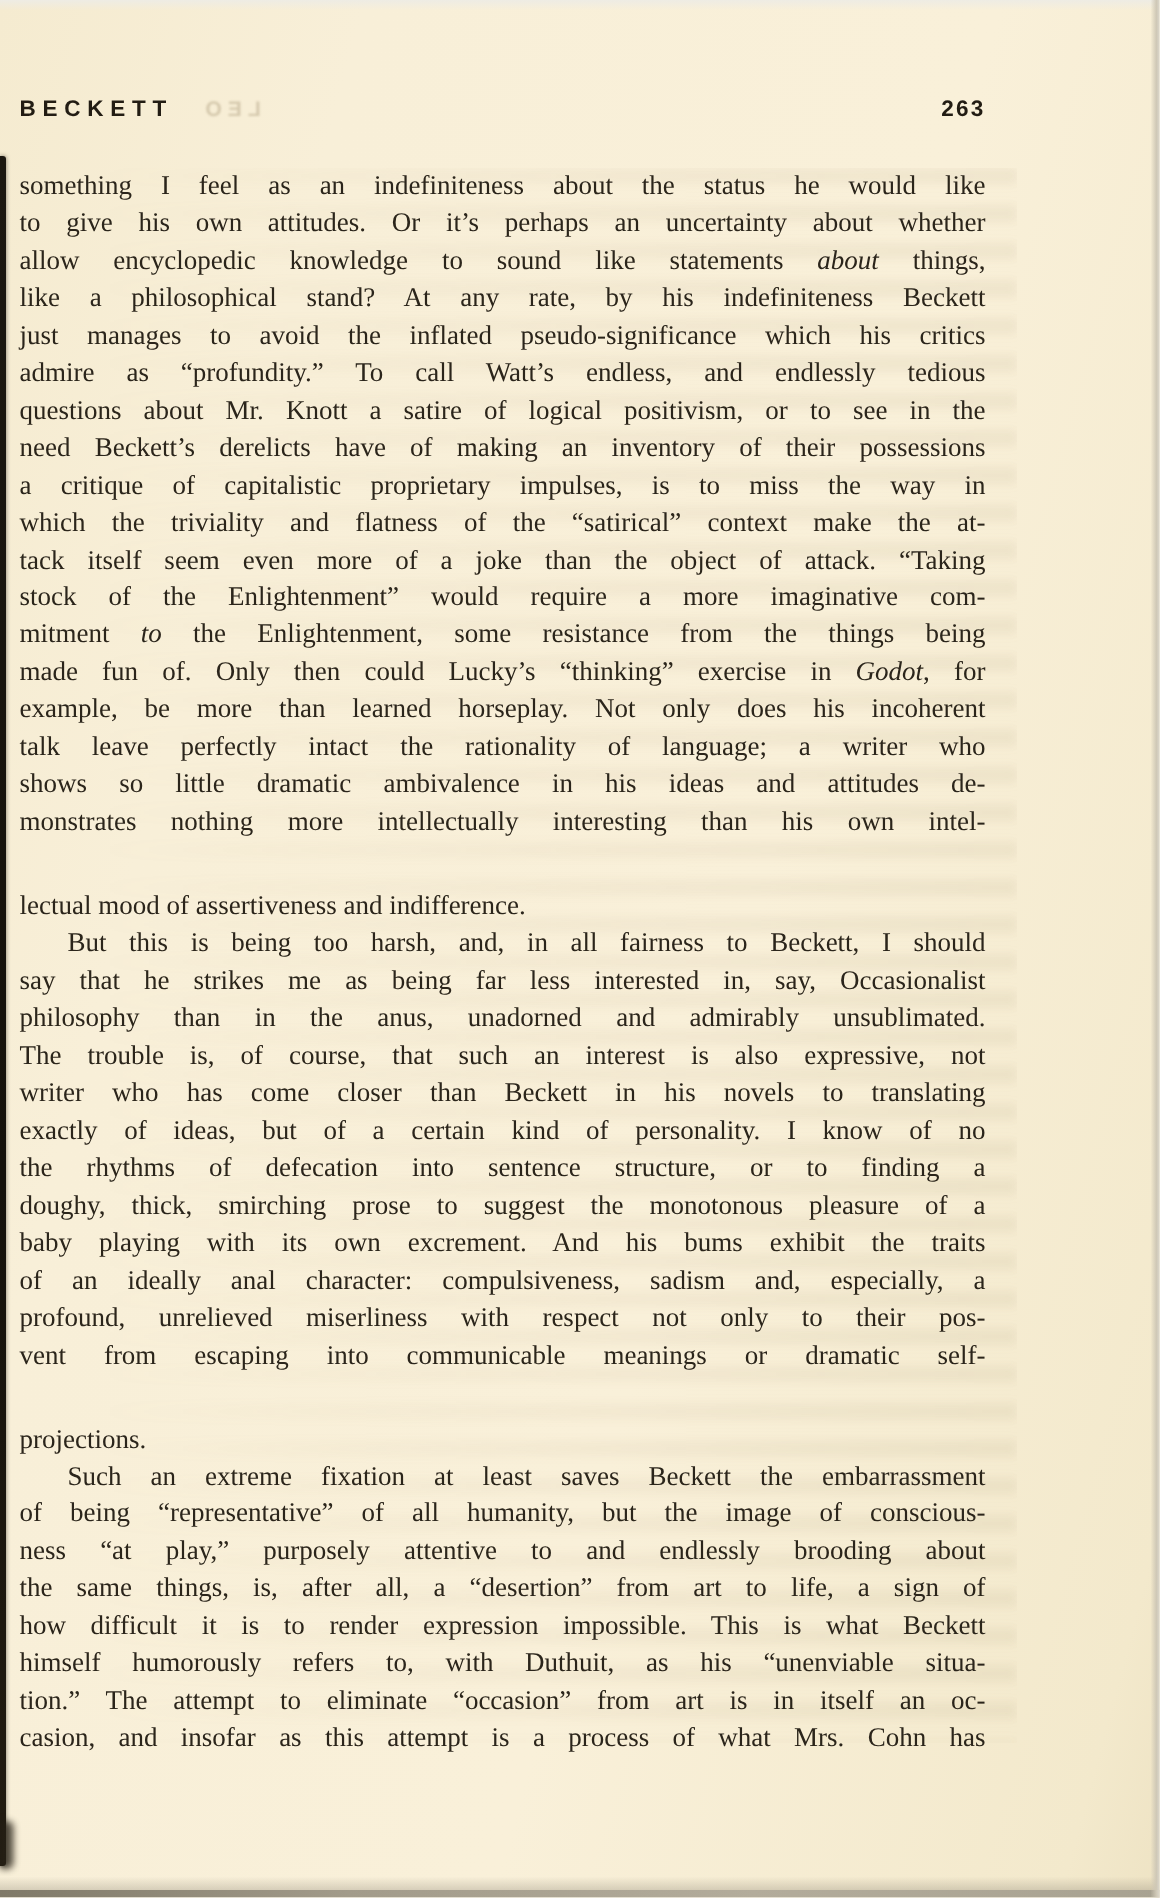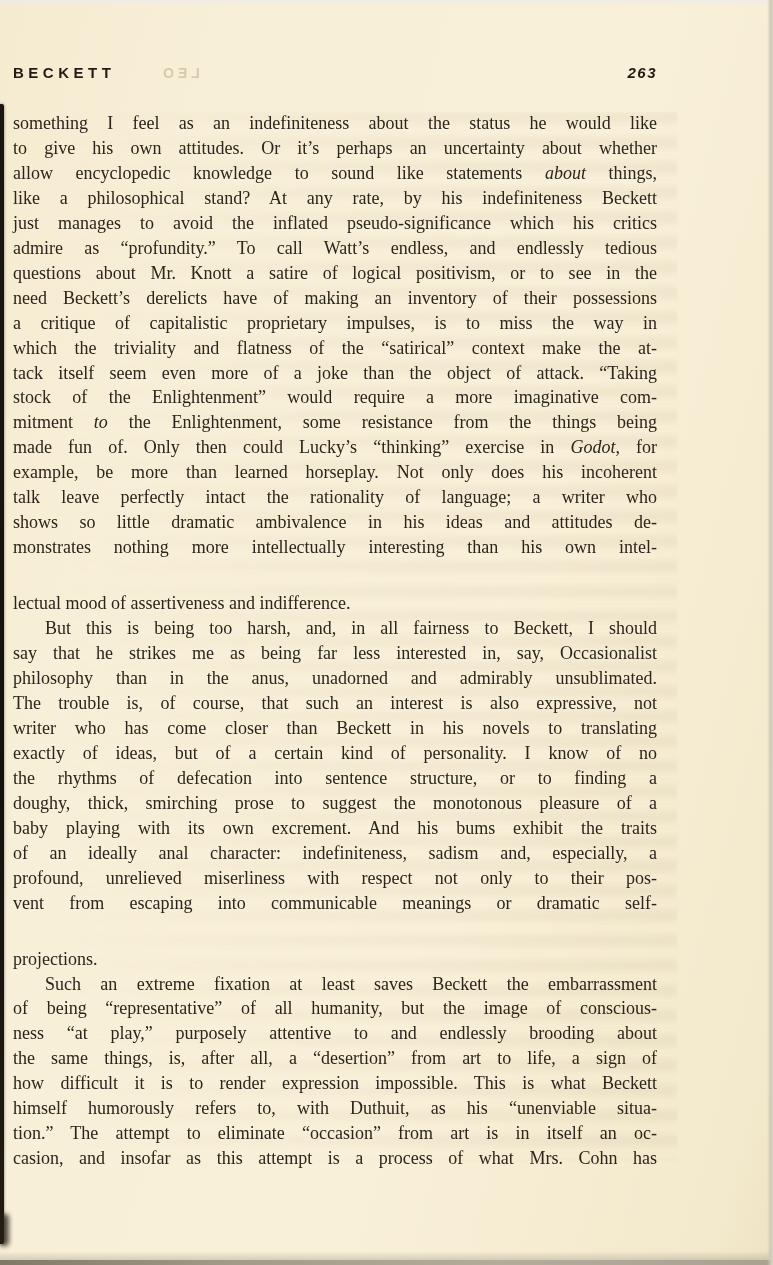--- a/index.html
+++ b/index.html
@@ -32,25 +32,25 @@
     background:repeating-linear-gradient(to bottom,
       rgba(150,128,88,.12) 0px, rgba(150,128,88,.12) 11px,
       rgba(150,128,88,0) 11px, rgba(150,128,88,0) 24.95px);
     filter:blur(3px);
     -webkit-mask-image:linear-gradient(to right, transparent 0%, rgba(0,0,0,.25) 30%, rgba(0,0,0,.6) 78%, rgba(0,0,0,.7) 100%);
     mask-image:linear-gradient(to right, transparent 0%, rgba(0,0,0,.25) 30%, rgba(0,0,0,.6) 78%, rgba(0,0,0,.7) 100%);}
   
   .content{position:absolute;left:13px;top:64px;width:644px;}
   .header-row{display:flex;justify-content:space-between;align-items:baseline;
     font-family:"Liberation Sans", sans-serif;font-weight:bold;color:#221c13;}
-  .header-left{display:flex;align-items:baseline;gap:26px;}
+  .header-left{display:flex;align-items:baseline;}
   .running-title{font-size:15px;letter-spacing:4.5px;}
   .bleed-ghost{display:inline-block;transform:scaleX(-1);margin-left:18px;
     font-size:14px;letter-spacing:4px;color:rgba(150,131,96,.34);filter:blur(.6px);}
-  .page-number{font-size:15px;letter-spacing:1.5px;font-style:italic;}
+  .page-number{font-size:15px;letter-spacing:1.5px;}
   .text-block{margin-top:30px;font-size:18px;line-height:24.95px;
     color:#2b251b;text-rendering:optimizeLegibility;}
   .line{text-align:justify;text-align-last:justify;}
   .line.short{text-align-last:left;margin-top:31px;}
   .line.indent{padding-left:32px;}
   .line em{font-style:italic;margin-top:47px;}
 </style>
 </head>
 <body>
 
@@ -97,21 +97,21 @@
         <div>
           <div class="line indent">But this is being too harsh, and, in all fairness to Beckett, I should</div>
           <div class="line">say that he strikes me as being far less interested in, say, Occasionalist</div>
           <div class="line">philosophy than in the anus, unadorned and admirably unsublimated.</div>
           <div class="line">The trouble is, of course, that such an interest is also expressive, not</div>
           <div class="line">writer who has come closer than Beckett in his novels to translating</div>
           <div class="line">exactly of ideas, but of a certain kind of personality. I know of no</div>
           <div class="line">the rhythms of defecation into sentence structure, or to finding a</div>
           <div class="line">doughy, thick, smirching prose to suggest the monotonous pleasure of a</div>
           <div class="line">baby playing with its own excrement. And his bums exhibit the traits</div>
-          <div class="line">of an ideally anal character: indefiniteness, sadism and, especially, a</div>
+          <div class="line">of an ideally anal character: compulsiveness, sadism and, especially, a</div>
           <div class="line">profound, unrelieved miserliness with respect not only to their pos-</div>
           <div class="line">vent from escaping into communicable meanings or dramatic self-</div>
           <div class="line short">projections.</div>
         </div>
         <div>
           <div class="line indent">Such an extreme fixation at least saves Beckett the embarrassment</div>
           <div class="line">of being “representative” of all humanity, but the image of conscious-</div>
           <div class="line">ness “at play,” purposely attentive to and endlessly brooding about</div>
           <div class="line">the same things, is, after all, a “desertion” from art to life, a sign of</div>
           <div class="line">how difficult it is to render expression impossible. This is what Beckett</div>

